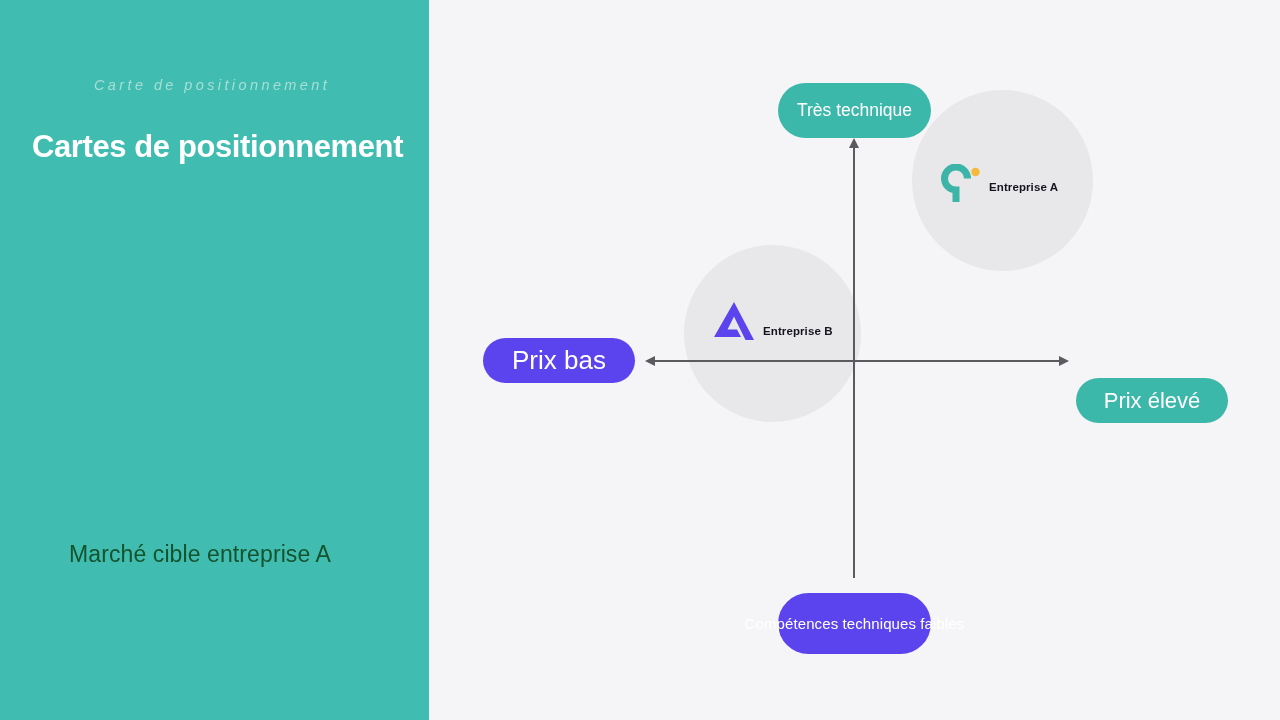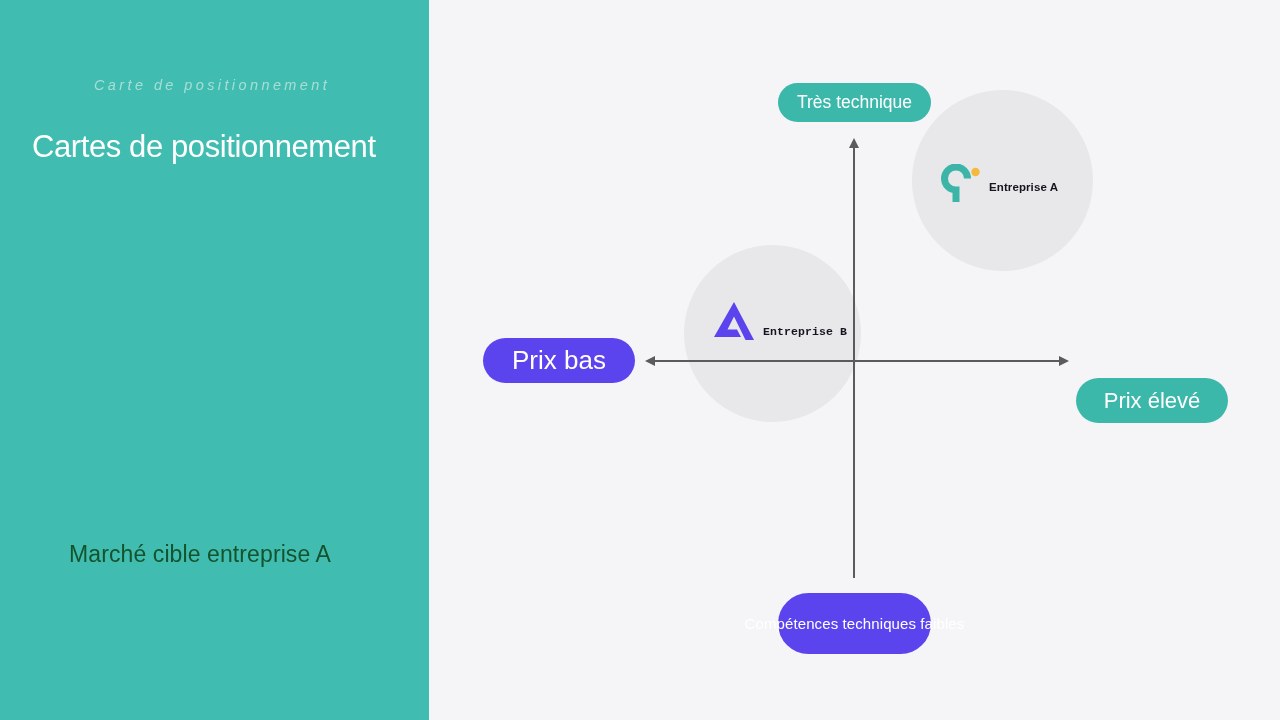--- a/index.html
+++ b/index.html
@@ -36,21 +36,21 @@
     color: #a9ded7;
     font-weight: 500;
     white-space: nowrap;
     font-style: italic;
   }
   #slide-title {
     position: absolute;
     left: 32px;
     top: 129px;
     font-size: 31px;
-    font-weight: 400;
+    font-weight: 700;
     color: #ffffff;
     letter-spacing: -0.4px;
     white-space: nowrap;
   }
   #sidebar-footnote {
     position: absolute;
     left: 69px;
     top: 541px;
     font-size: 23px;
     font-weight: 400;
@@ -146,21 +146,21 @@
     white-space: nowrap;
     box-sizing: border-box;
   }
   .pill-teal { background: #3cb8ab; }
   .pill-purple { background: #5b44ee; }
 
   #pill-top {
     left: 778px;
     top: 83px;
     width: 153px;
-    height: 39px;
+    height: 55px;
     font-size: 17.5px;
   }
   #pill-bottom {
     left: 778px;
     top: 593px;
     width: 153px;
     height: 61px;
     font-size: 15px;
     letter-spacing: 0.1px;
   }
@@ -180,21 +180,21 @@
     margin-top: 35px;
   }
 
   
   .company {
     position: absolute;
     display: flex;
     align-items: center;
   }
   #company-a { left: 941px; top: 164px; }
-  #company-b { left: 711px; top: 299px; font-family: Liberation Mono, monospace; }
+  #company-b { left: 711px; top: 299px; }
 
   .company-logo {
     display: block;
     flex: 0 0 auto;
   }
   .company-label {
     font-size: 11.5px;
     font-weight: 700;
     color: #15151f;
     letter-spacing: 0.1px;

